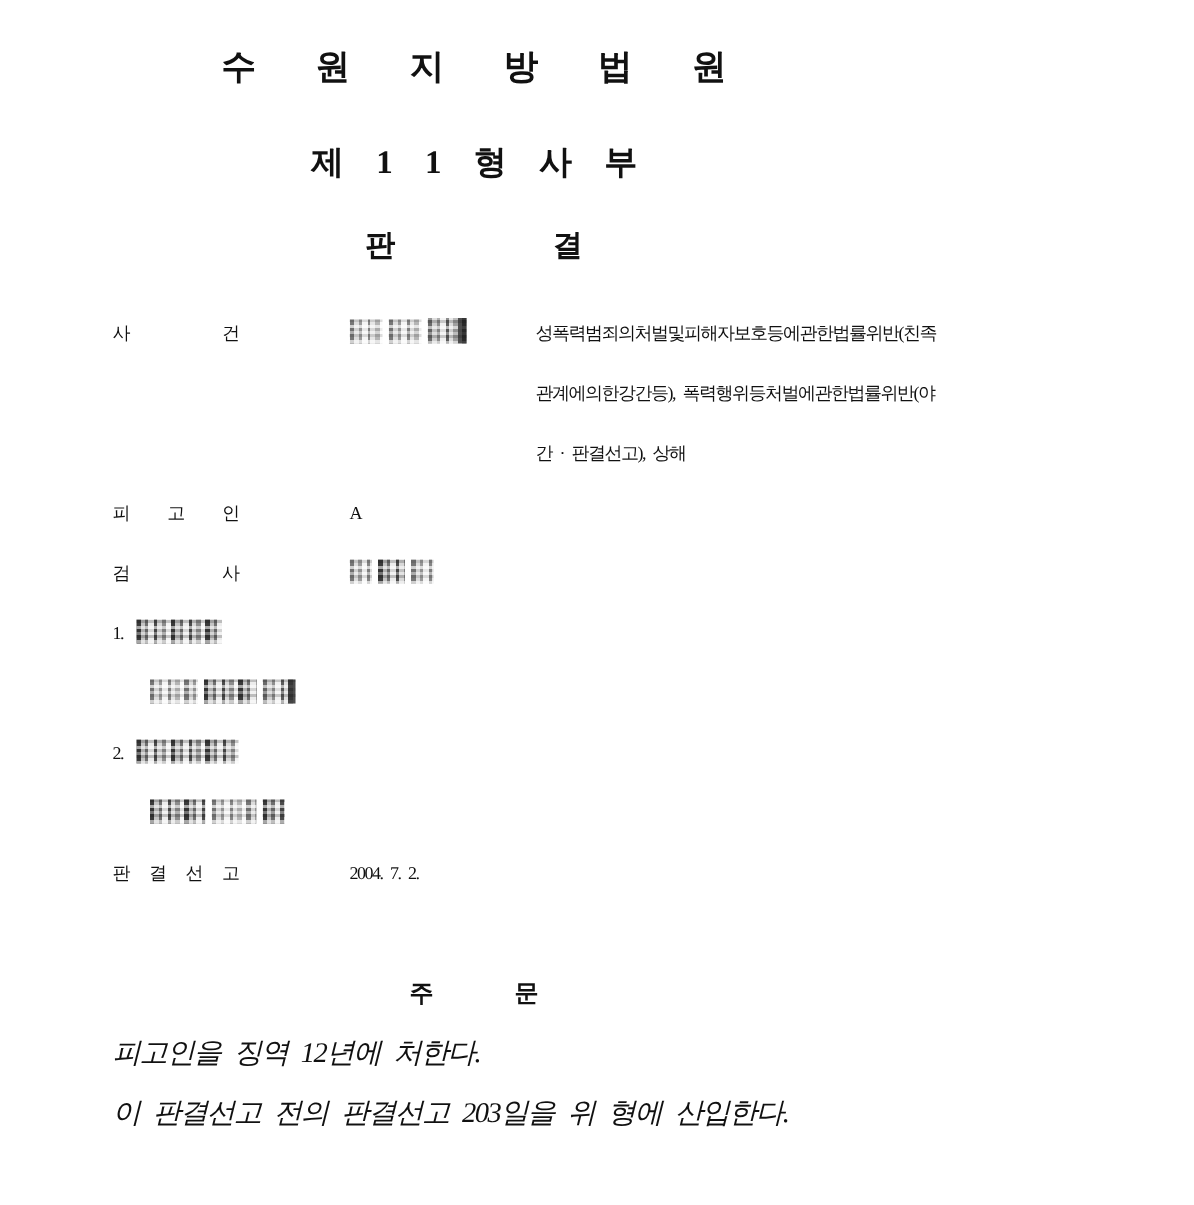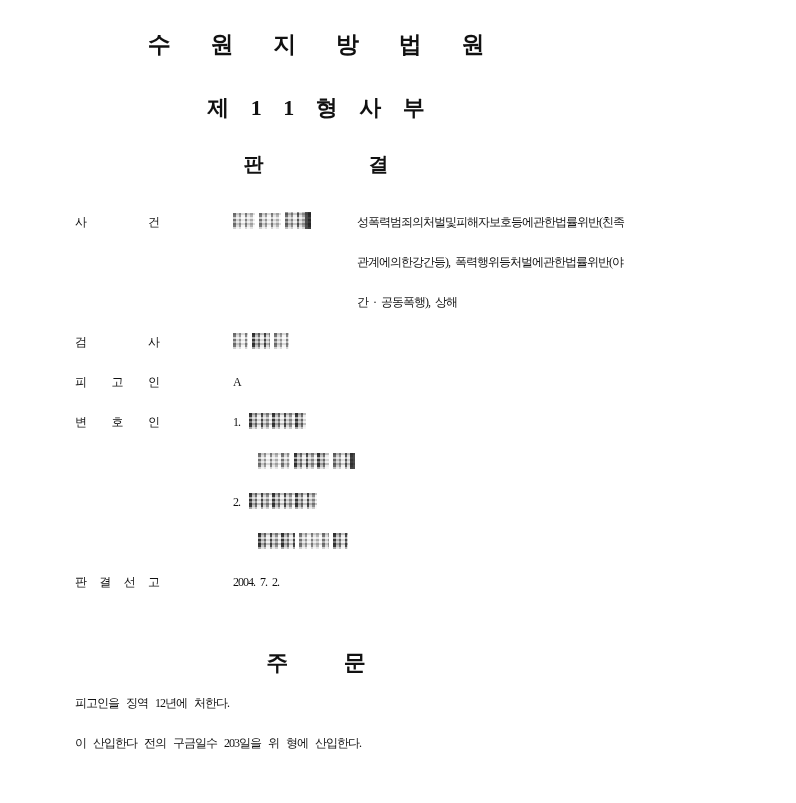--- a/index.html
+++ b/index.html
@@ -68,31 +68,32 @@
   .case-value { display: flex; align-items: flex-start; }
   .case-lines { flex: 1 1 auto; }
   .case-line { line-height: 40px; white-space: nowrap; }
   .counsel-line { line-height: 40px; white-space: nowrap; }
   .counsel-addr { margin-left: 25px; }
 
   
   .order-heading {
     margin: 41px 0 0 0;
     text-align: center;
-    font-size: 22px;
+    font-size: 16px;
     font-weight: 700;
     line-height: 40px;
     word-spacing: 50px;
     white-space: nowrap;
   }
   .order-lines {
     margin: 0 0 0 75px;
-    font-size: 12px;
+    font-size: 19px;
     letter-spacing: -1px;
     word-spacing: 5px;
+    font-style: italic;
   }
   .order-line { line-height: 40px; white-space: nowrap; }
 
   
   .redact {
     display: inline-block;
     height: 16px;
     vertical-align: -3px;
     background-image:
       repeating-linear-gradient(0deg,
@@ -152,47 +153,44 @@
       <div class="field-label">
         <span class="label-justify">사 건</span>
       </div>
       <div class="field-value case-value">
         <span style="white-space:nowrap; margin-right:14px;">
           <span class="redact light seg" style="width:22px;"></span><span class="redact light seg" style="width:22px;"></span><span class="redact dark-end" style="width:26px; height:17px;"></span>
         </span>
         <div class="case-lines">
           <div class="case-line">성폭력범죄의처벌및피해자보호등에관한법률위반(친족</div>
           <div class="case-line">관계에의한강간등), 폭력행위등처벌에관한법률위반(야</div>
-          <div class="case-line">간 · 공동폭행), 상해</div>
-        </div>
-      </div>
+          <div class="case-line">간 · 판결선고), 상해</div>
+        </div>
+      </div>
+    </div>
+
+    <div class="field-row">
+      <div class="field-label">
+        <span class="label-justify">피 고 인</span>
+      </div>
+      <div class="field-value">A</div>
     </div>
 
     <div class="field-row">
       <div class="field-label">
         <span class="label-justify">검 사</span>
       </div>
       <div class="field-value">
         <span style="white-space:nowrap;">
           <span class="redact light seg" style="width:15px;"></span><span class="redact seg" style="width:18px;"></span><span class="redact light" style="width:15px;"></span>
         </span>
       </div>
     </div>
 
     <div class="field-row">
-      <div class="field-label">
-        <span class="label-justify">피 고 인</span>
-      </div>
-      <div class="field-value">A</div>
-    </div>
-
-    <div class="field-row">
-      <div class="field-label">
-        <span class="label-justify">변 호 인</span>
-      </div>
       <div class="field-value">
         <div class="counsel-line">
           <span class="num-prefix">1.</span><span class="redact" style="width:57px;"></span>
         </div>
         <div class="counsel-line counsel-addr">
           <span class="redact light seg" style="width:32px;"></span><span class="redact seg" style="width:35px;"></span><span class="redact dark-end" style="width:22px;"></span>
         </div>
         <div class="counsel-line">
           <span class="num-prefix">2.</span><span class="redact" style="width:68px;"></span>
         </div>
@@ -207,16 +205,16 @@
         <span class="label-justify">판 결 선 고</span>
       </div>
       <div class="field-value">2004. 7. 2.</div>
     </div>
 
   </div>
 
   <div class="order-heading">주 문</div>
   <div class="order-lines">
     <div class="order-line">피고인을 징역 12년에 처한다.</div>
-    <div class="order-line">이 산입한다 전의 구금일수 203일을 위 형에 산입한다.</div>
+    <div class="order-line">이 판결선고 전의 판결선고 203일을 위 형에 산입한다.</div>
   </div>
 
 </div>
 
 </body></html>

